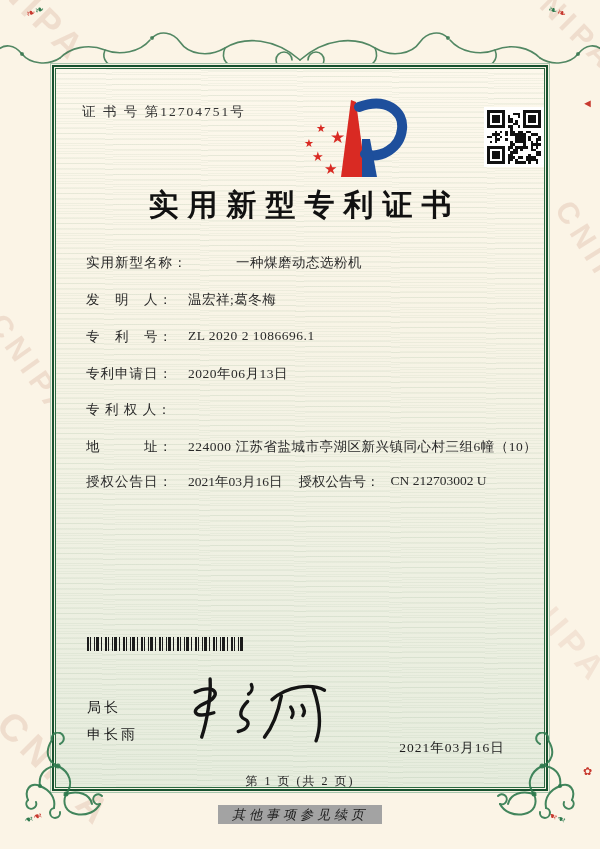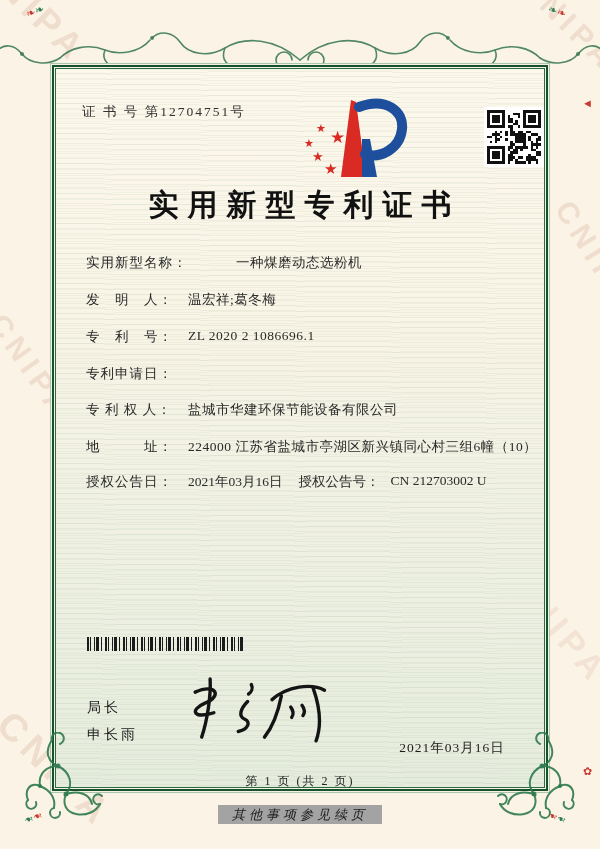--- a/index.html
+++ b/index.html
@@ -296,24 +296,24 @@
     <div class="row r2">
       <span class="lbl">发　明　人：</span>
       <span class="val">温宏祥;葛冬梅</span>
     </div>
     <div class="row r3">
       <span class="lbl">专　利　号：</span>
       <span class="val">ZL 2020 2 1086696.1</span>
     </div>
     <div class="row r4">
       <span class="lbl">专利申请日：</span>
+      <span class="val">2020年06月13日</span>
     </div>
     <div class="row r5">
       <span class="lbl">专 利 权 人：</span>
-      <span class="val">盐城市华建环保节能设备有限公司</span>
     </div>
     <div class="row r6">
       <span class="lbl">地　　　址：</span>
       <span class="val">224000 江苏省盐城市亭湖区新兴镇同心村三组6幢（10）</span>
     </div>
     <div class="row r7">
       <span class="lbl">授权公告日：</span>
       <span class="val2">2021年03月16日</span>
       <span class="lbl2">授权公告号：</span>
       <span class="val2">CN 212703002 U</span>

